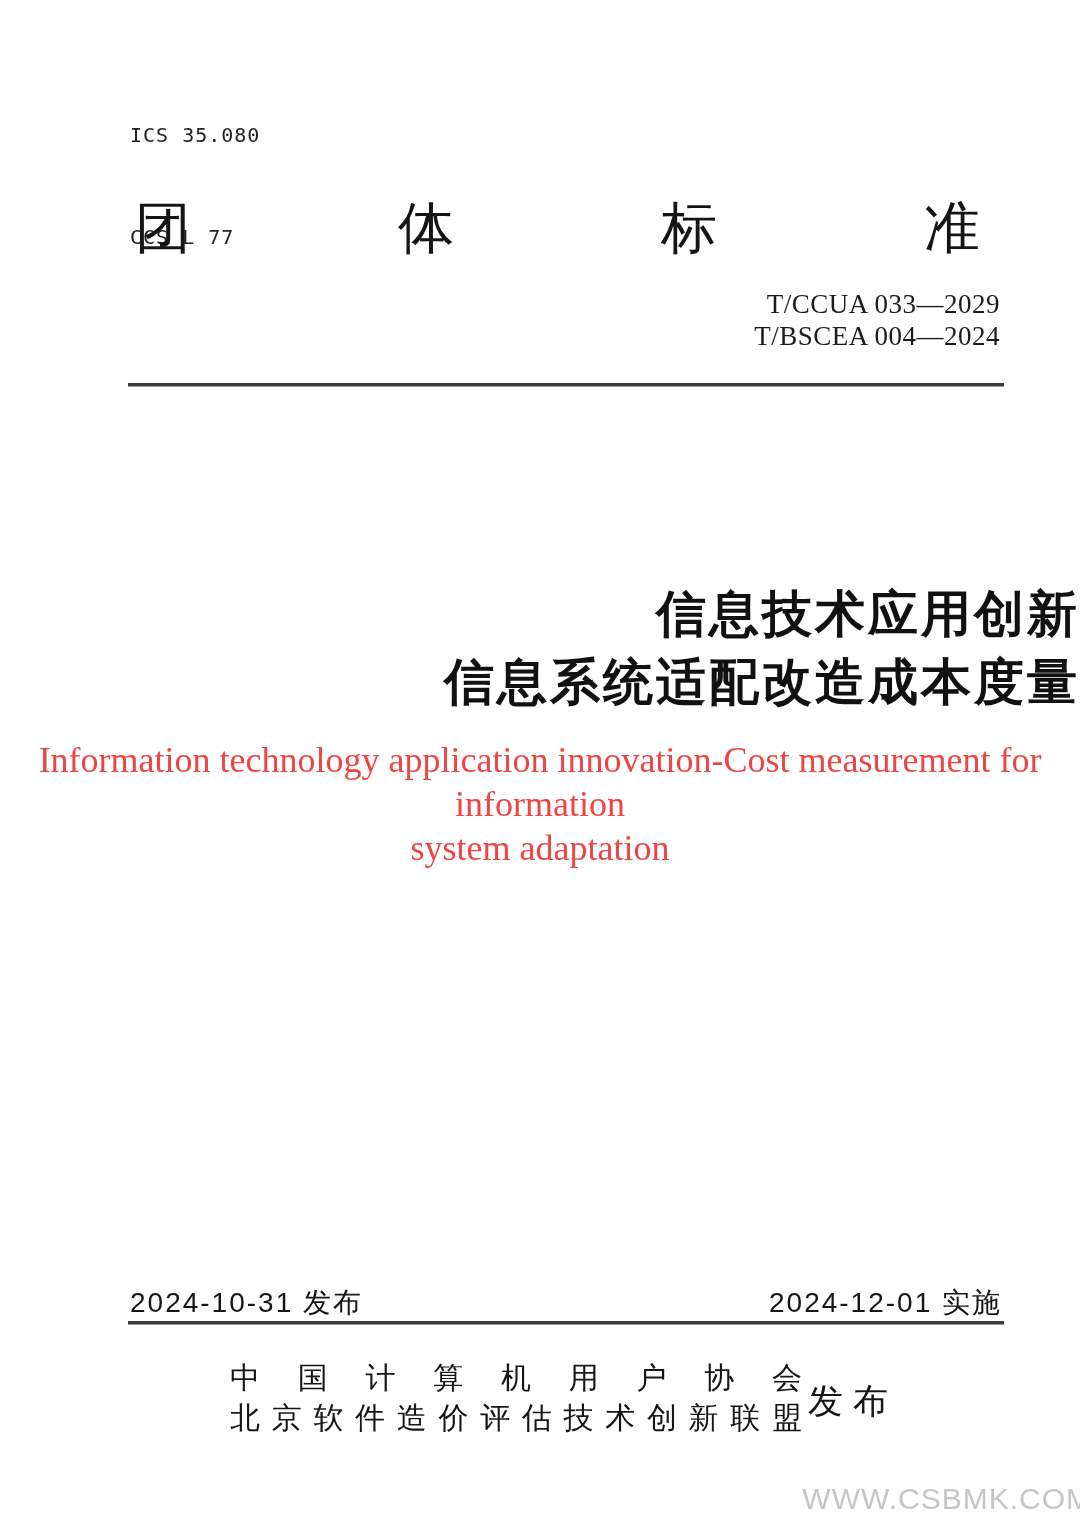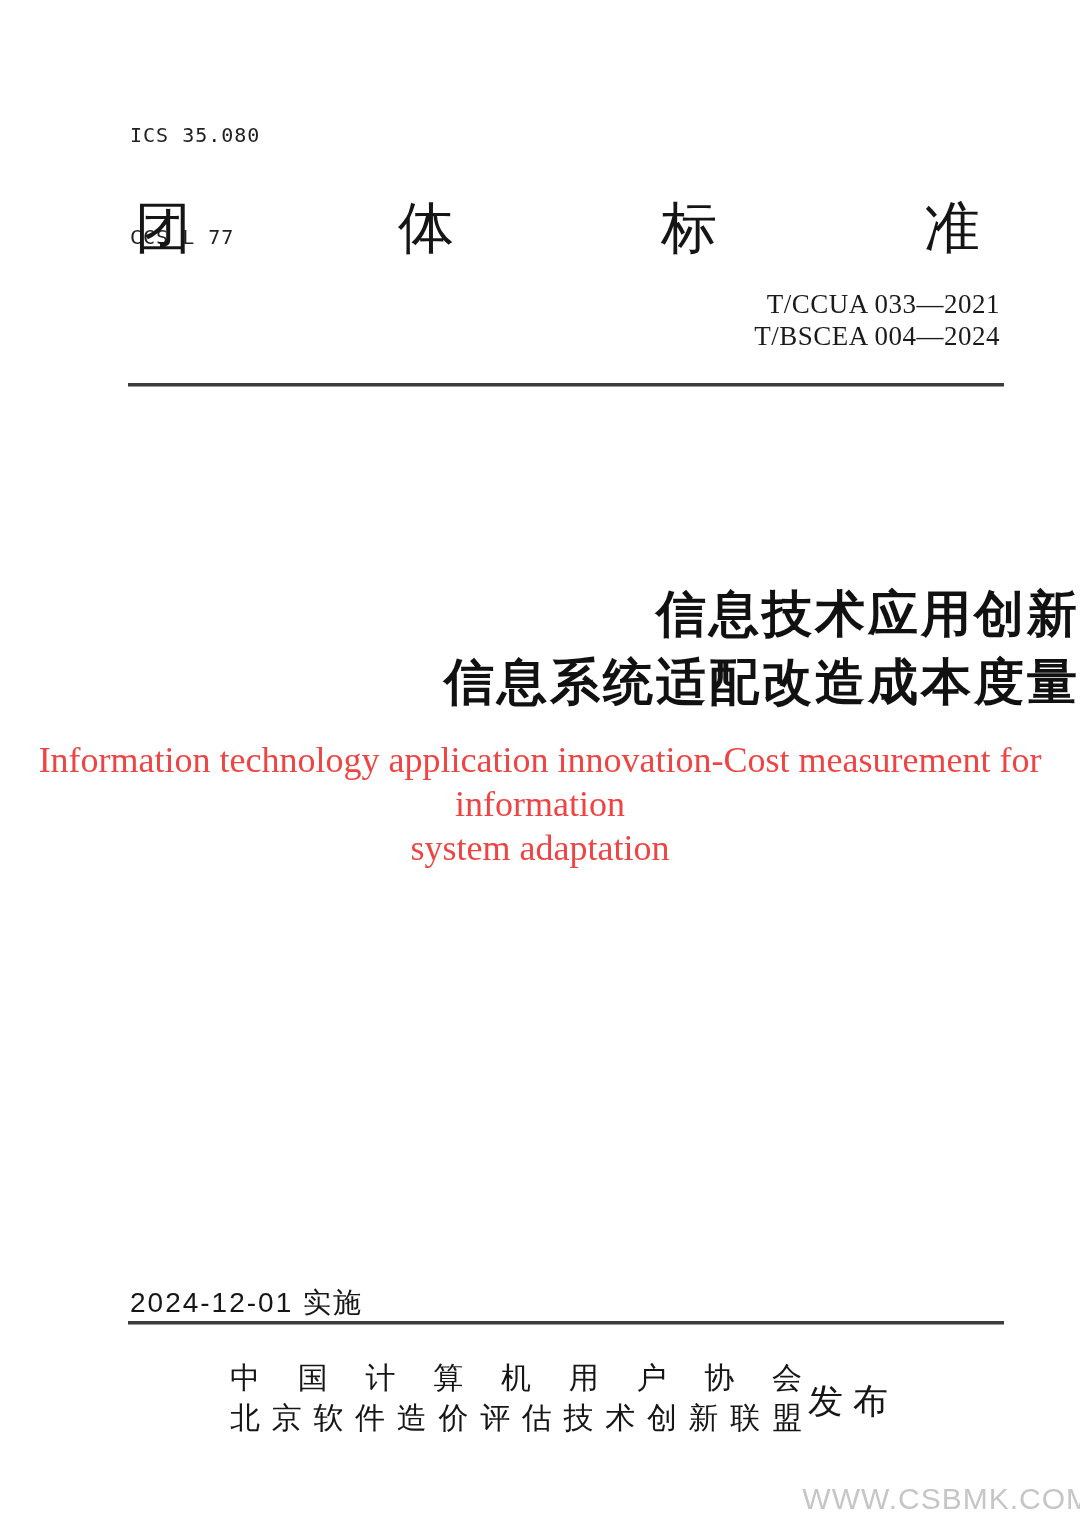--- a/index.html
+++ b/index.html
@@ -166,37 +166,38 @@
 
   <div class="ics-block">
     <div>ICS 35.080</div>
     <div>CCS L 77</div>
   </div>
 
 
   <div class="banner">团体标准</div>
 
   <div class="std-numbers">
-    <div>T/CCUA 033—2021</div>
+    <div>T/CCUA 033—2029</div>
     <div>T/BSCEA 004—2024</div>
   </div>
 
   <div class="rule rule-top"></div>
 
   <div class="zh-title">
     <div>信息技术应用创新</div>
     <div>信息系统适配改造成本度量</div>
   </div>
 
   <div class="en-title">
     <div>Information technology application innovation-Cost measurement for information</div>
     <div>system adaptation</div>
   </div>
 
   <div class="dates-row">
+    <span>2024-10-31 发布</span>
     <span>2024-12-01 实施</span>
   </div>
 
   <div class="rule rule-bottom"></div>
 
   <div class="publisher-orgs">
     <div>中国计算机用户协会</div>
     <div>北京软件造价评估技术创新联盟</div>
   </div>
 

